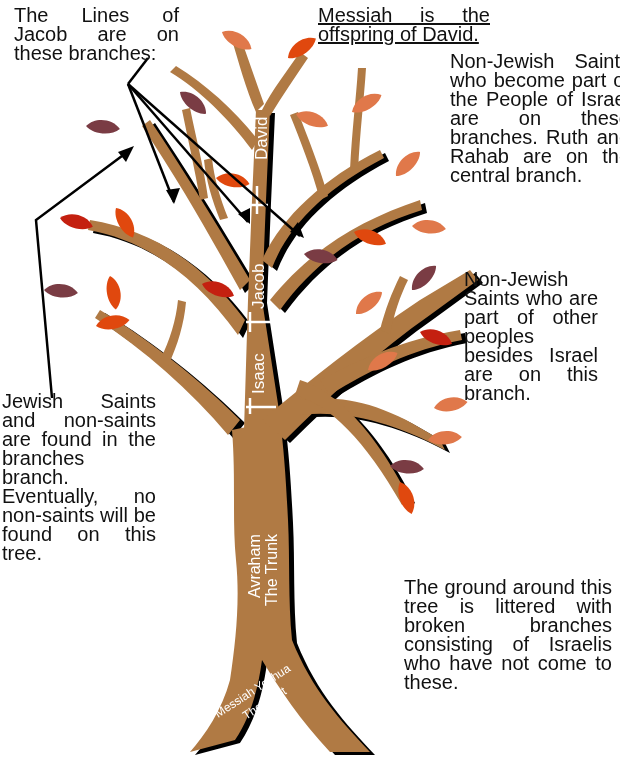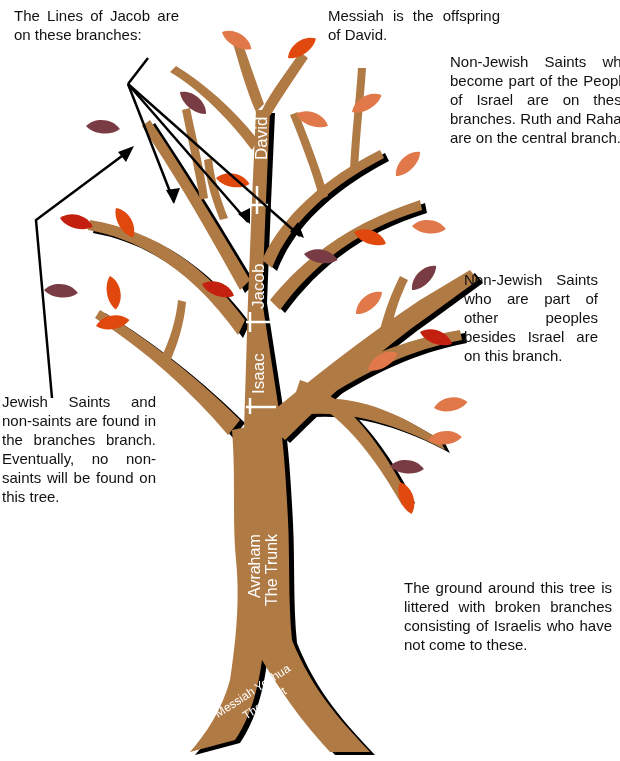--- a/index.html
+++ b/index.html
@@ -1,20 +1,20 @@
 <!DOCTYPE html>
 <html><head>
 <meta charset="utf-8">
 <style>
   html, body { margin: 0; padding: 0; background: #ffffff; }
   body { width: 620px; height: 761px; position: relative; overflow: hidden; font-family: "Liberation Sans", sans-serif; color: #111; }
-  .caption { position: absolute; font-size: 15px; line-height: 19px; text-align: justify; text-align-last: left; }
+  .caption { position: absolute; font-size: 20px; line-height: 19px; text-align: justify; text-align-last: left; }
   .caption.spaced { letter-spacing: 0; }
   #cap-lines-jacob { left: 14px; top: 6px; width: 165px; }
-  #cap-messiah { left: 328px; top: 6px; width: 172px; }
+  #cap-messiah { left: 318px; top: 6px; width: 172px; text-decoration: underline; }
   #cap-nonjewish-israel { left: 434px; top: 52px; width: 180px; margin-left: 16px; }
   #cap-nonjewish-other { left: 464px; top: 270px; width: 134px; }
   #cap-jewish-saints { left: 2px; top: 392px; width: 154px; }
   #cap-ground { left: 404px; top: 578px; width: 208px; }
   svg#tree { position: absolute; left: 0; top: 0; }
   .trunk-label { fill: #ffffff; font-family: "Liberation Sans", sans-serif; }
 </style>
 </head>
 <body>
 

